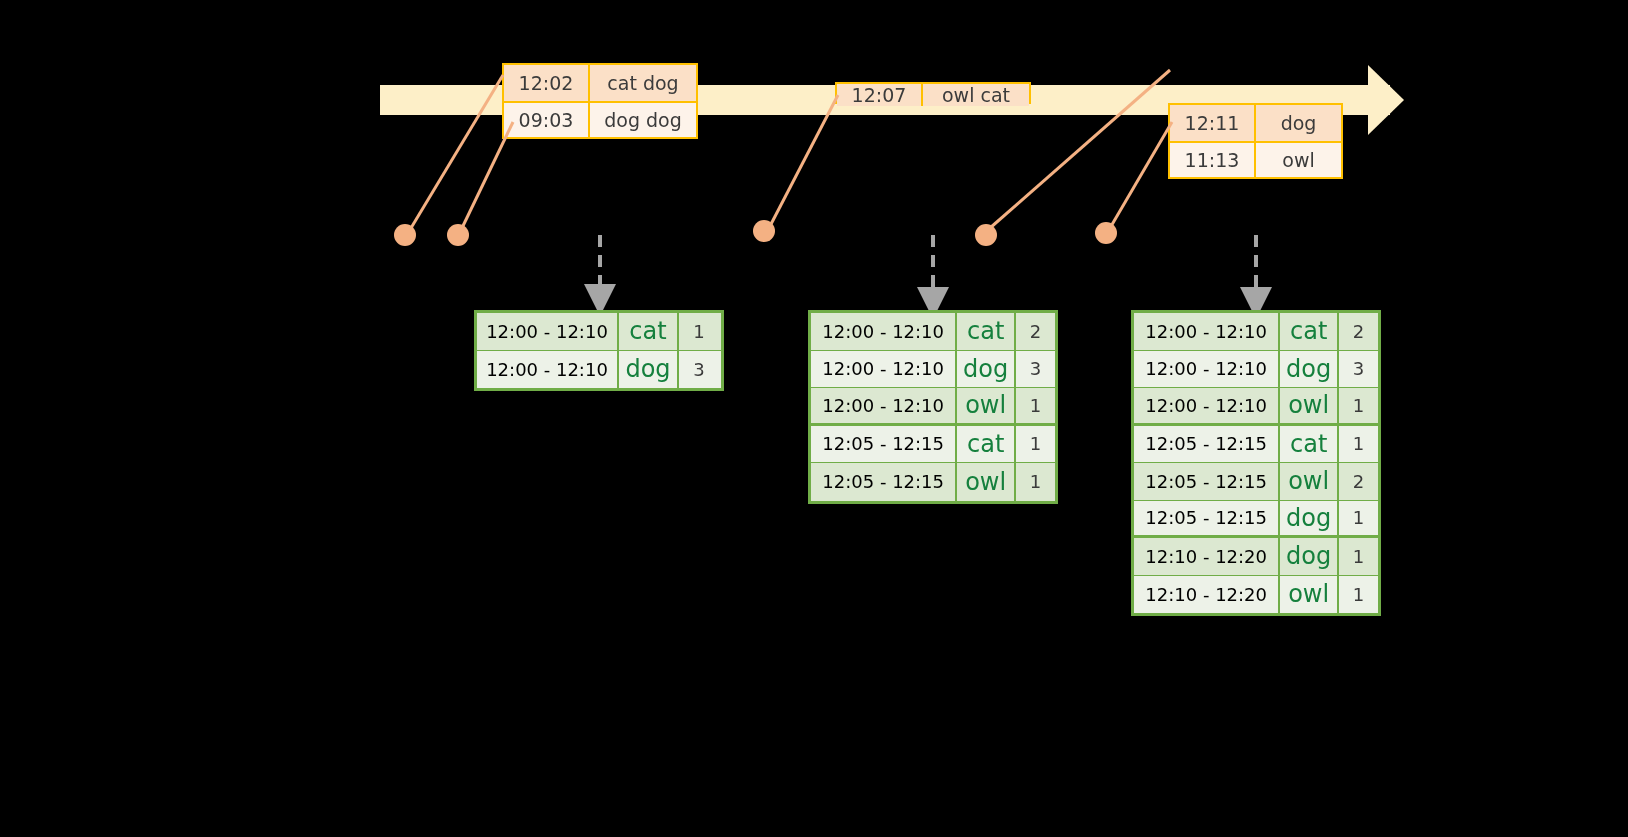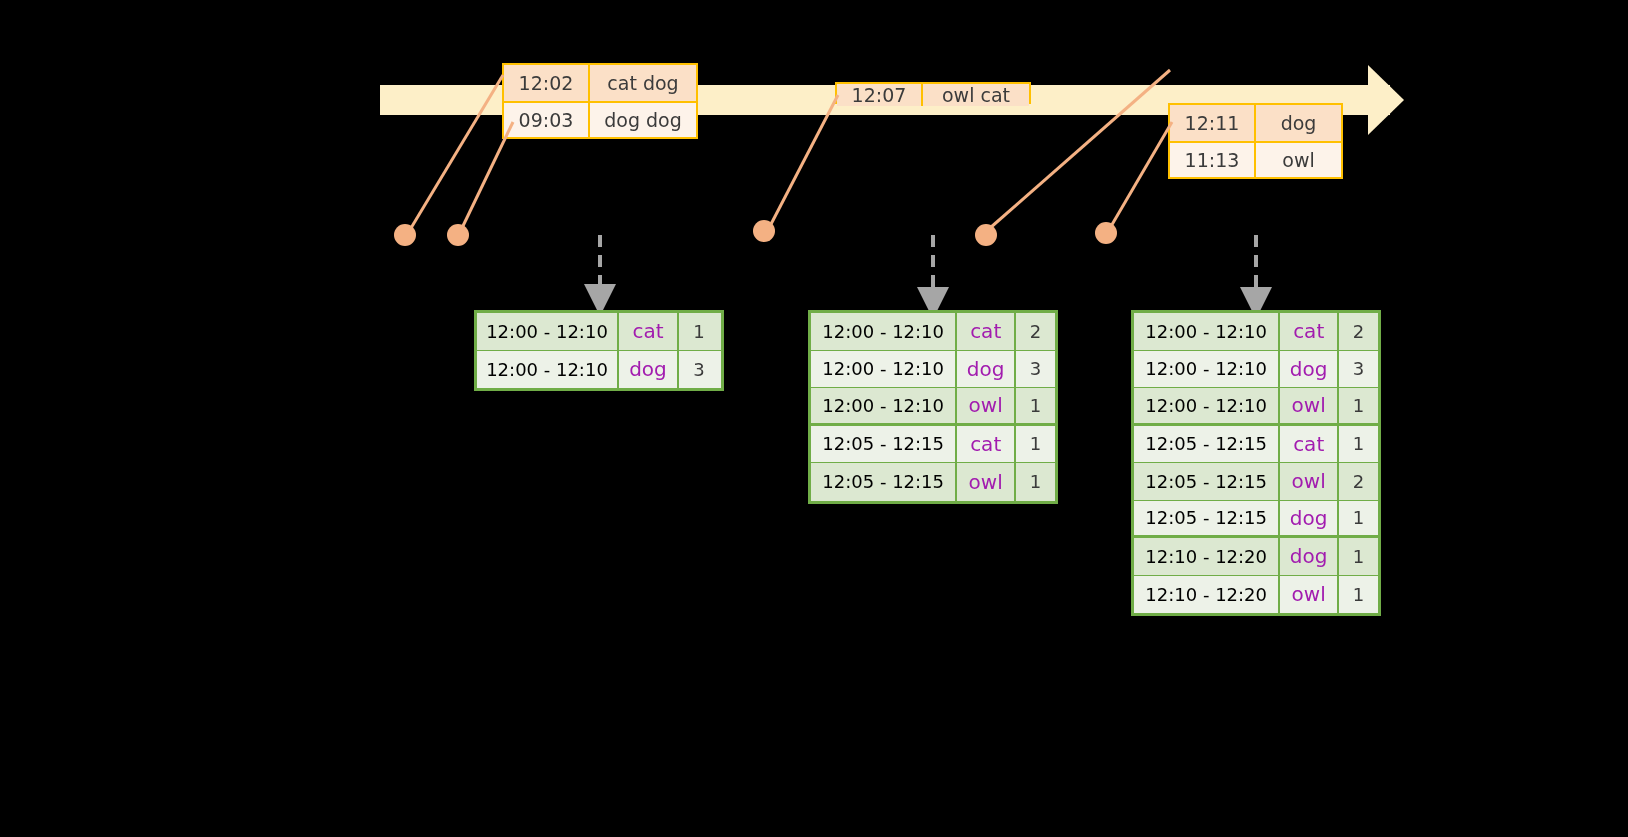--- a/index.html
+++ b/index.html
@@ -37,21 +37,21 @@
   .rtable{position:absolute;border:3px solid #70AD47;box-sizing:border-box;}
   .rrow{display:flex;height:37.5px;box-sizing:border-box;
         border-bottom:1px solid #70AD47;}
   .rrow:last-child{border-bottom:none;}
   .rrow.gA{background:#DCE8D1;}
   .rrow.gB{background:#EDF2E8;}
   .rrow.sep{border-bottom:3px solid #70AD47;}
   .rwin{width:150px;display:flex;align-items:center;justify-content:center;
         border-right:2px solid #70AD47;font-size:18px;color:#000000;white-space:nowrap;}
   .rkey{width:56px;display:flex;align-items:center;justify-content:center;
-        border-right:2px solid #70AD47;font-size:20px;color:#a21caf;}
+        border-right:2px solid #70AD47;font-size:24px;color:#15803d;}
   .rcnt{width:38px;display:flex;align-items:center;justify-content:center;
         font-size:18px;color:#3b3b3b;}
 
   
   #rtable-1 .rwin{width:140px;}
   #rtable-1 .rkey{width:58px;}
   #rtable-1 .rcnt{width:40px;}
   #rtable-2 .rwin{width:148px;}
   #rtable-2 .rkey{width:58px;}
   #rtable-2 .rcnt{width:40px;}

